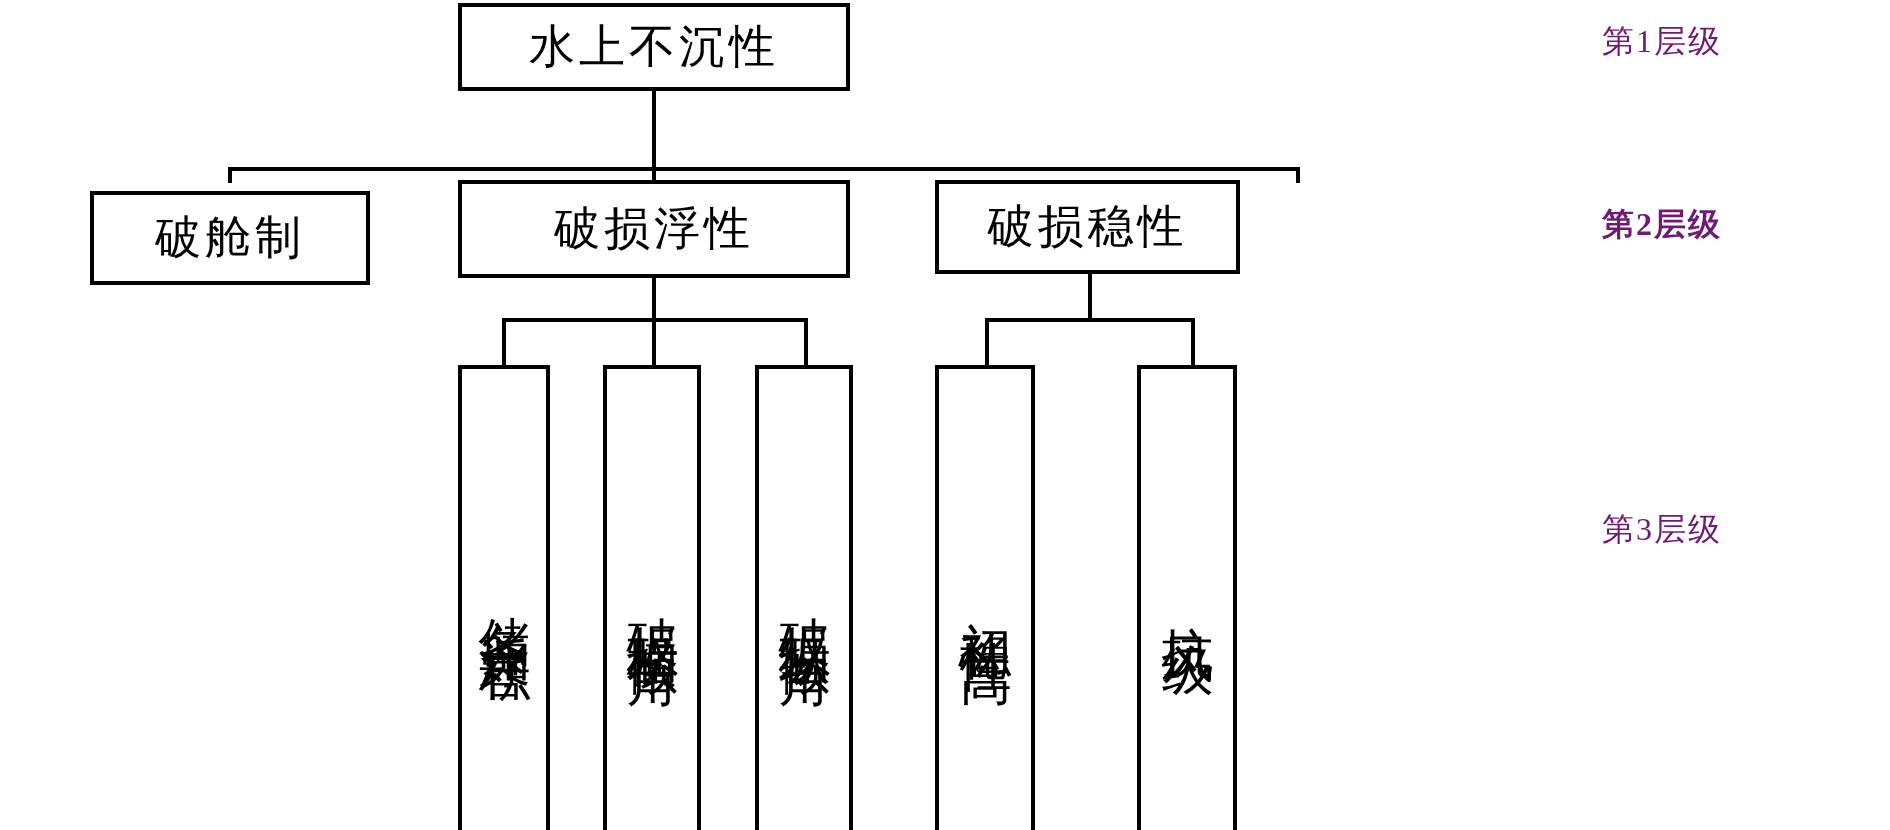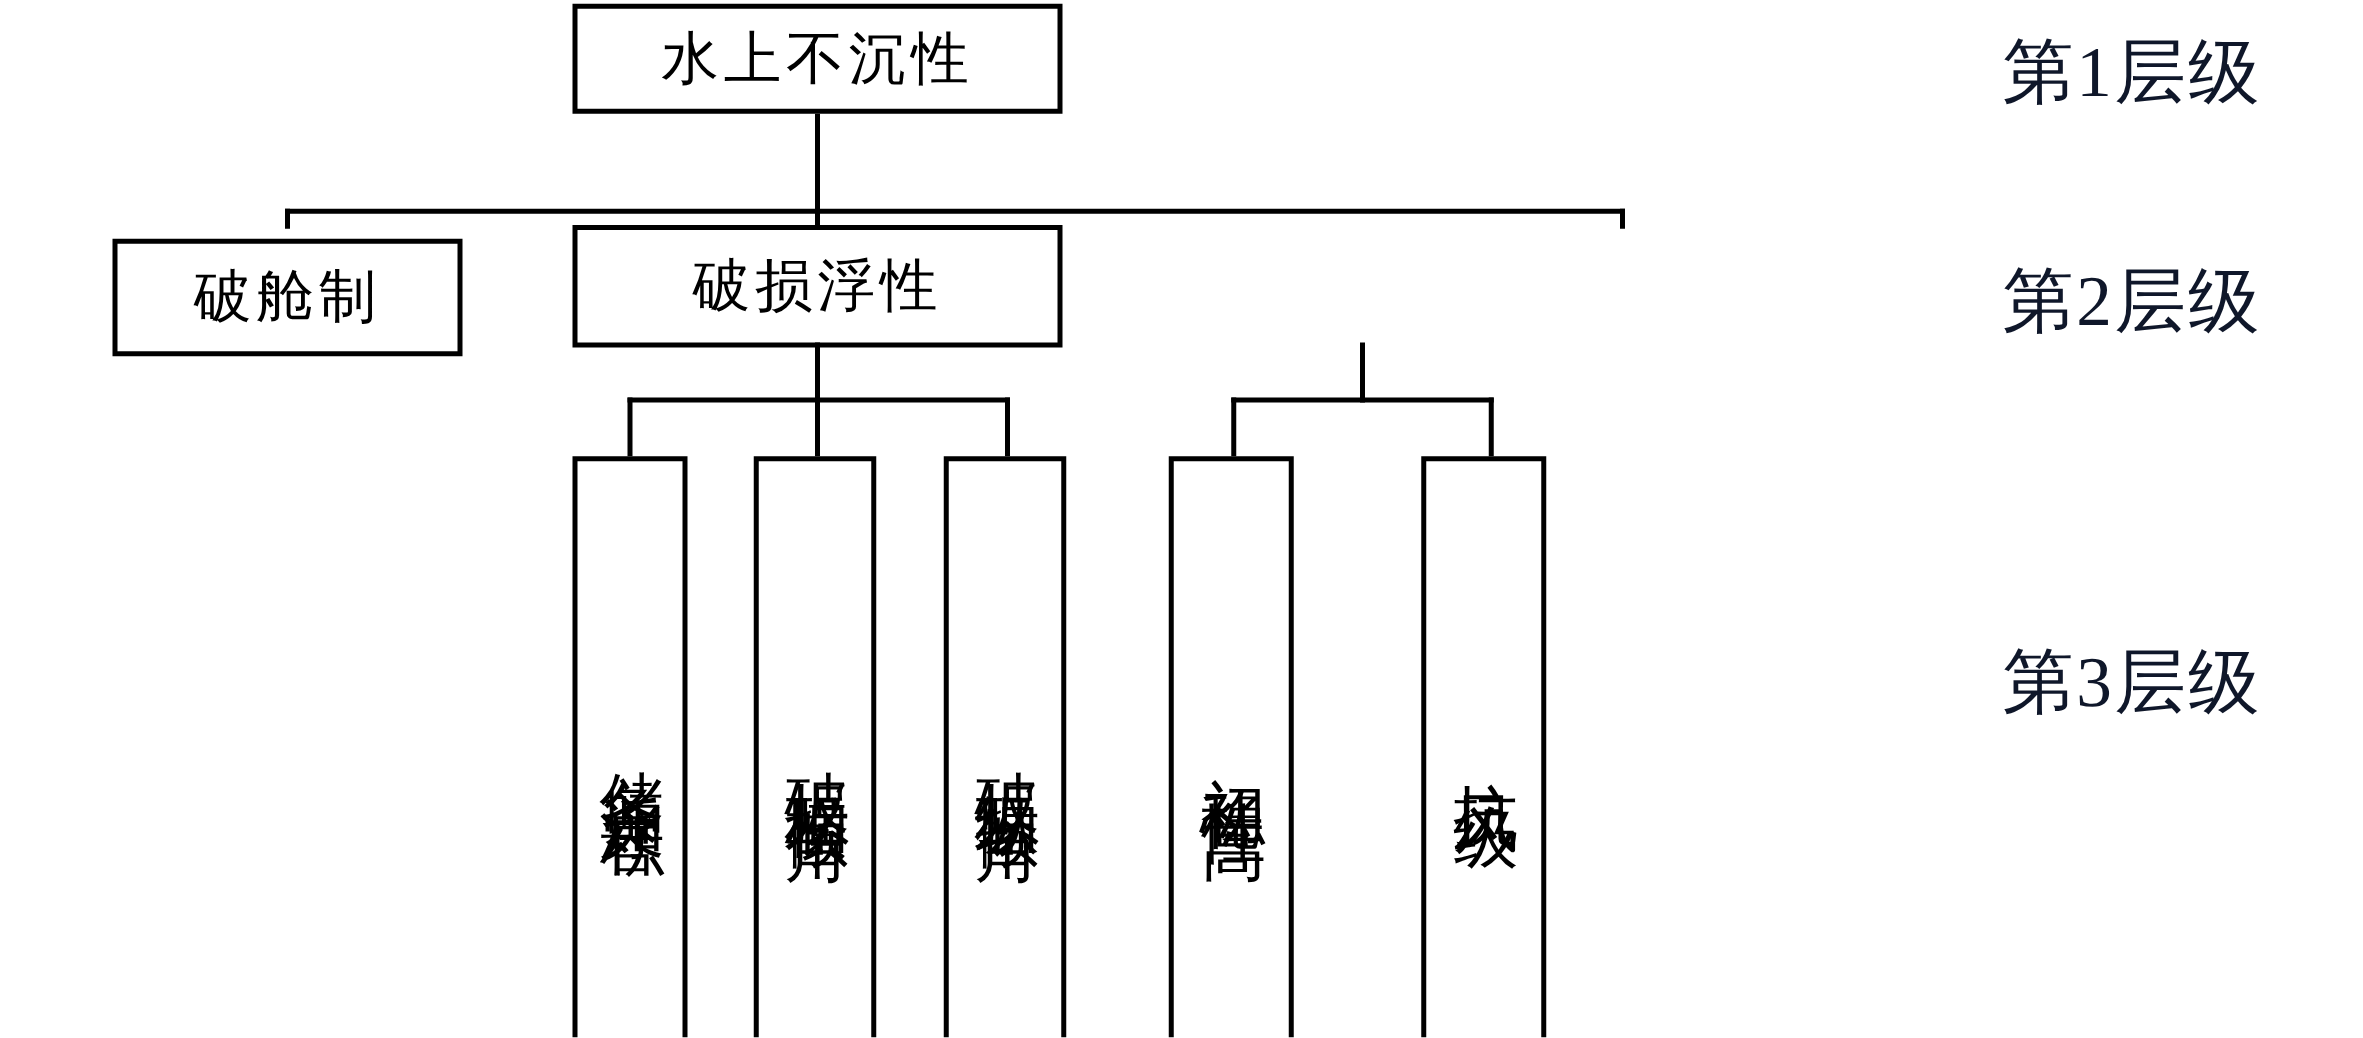--- a/index.html
+++ b/index.html
@@ -59,23 +59,23 @@
   .line {
     position: absolute;
     background: #000000;
   }
   .line.h { height: 4px; }
   .line.v { width: 4px; }
 
   
   .tier-label {
     position: absolute;
-    font-size: 57px;
+    font-size: 32px;
     letter-spacing: 2px;
-    color: #0f172a;
+    color: #701a75;
     white-space: nowrap;
   }
 </style>
 </head>
 <body>
 
 <div id="canvas">
 
   <div class="node h-node" style="left:458px; top:3px; width:392px; height:88px;">
     <span class="label">水上不沉性</span>
@@ -90,20 +90,23 @@
   <div class="line v" style="left:1296px; top:167px; height:16px;"></div>
 
   <div class="node h-node" style="left:90px; top:191px; width:280px; height:94px;">
     <span class="label">破舱制</span>
   </div>
 
   <div class="node h-node" style="left:458px; top:180px; width:392px; height:98px;">
     <span class="label">破损浮性</span>
   </div>
 
+  <div class="node h-node" style="left:935px; top:180px; width:305px; height:94px;">
+    <span class="label">破损稳性</span>
+  </div>
 
   <div class="line v" style="left:652px; top:274px; height:48px;"></div>
   <div class="line h" style="left:502px; top:318px; width:306px;"></div>
   <div class="line v" style="left:502px; top:318px; height:49px;"></div>
   <div class="line v" style="left:652px; top:318px; height:49px;"></div>
   <div class="line v" style="left:804px; top:318px; height:49px;"></div>
 
   <div class="line v" style="left:1088px; top:274px; height:48px;"></div>
   <div class="line h" style="left:985px; top:318px; width:210px;"></div>
   <div class="line v" style="left:985px; top:318px; height:49px;"></div>
@@ -124,17 +127,17 @@
   <div class="node v-node" style="left:935px; top:365px; width:100px; height:470px;">
     <span class="label">初稳性高</span>
   </div>
 
   <div class="node v-node" style="left:1137px; top:365px; width:100px; height:470px;">
     <span class="label">抗风级</span>
   </div>
 
   <div class="tier-label" style="left:1602px; top:20px;">第1层级</div>
 
-  <div class="tier-label" style="left:1602px; top:203px;">第2层级</div>
+  <div class="tier-label" style="left:1602px; top:203px;font-weight:bold;">第2层级</div>
 
   <div class="tier-label" style="left:1602px; top:508px;">第3层级</div>
 
 </div>
 
 </body></html>

